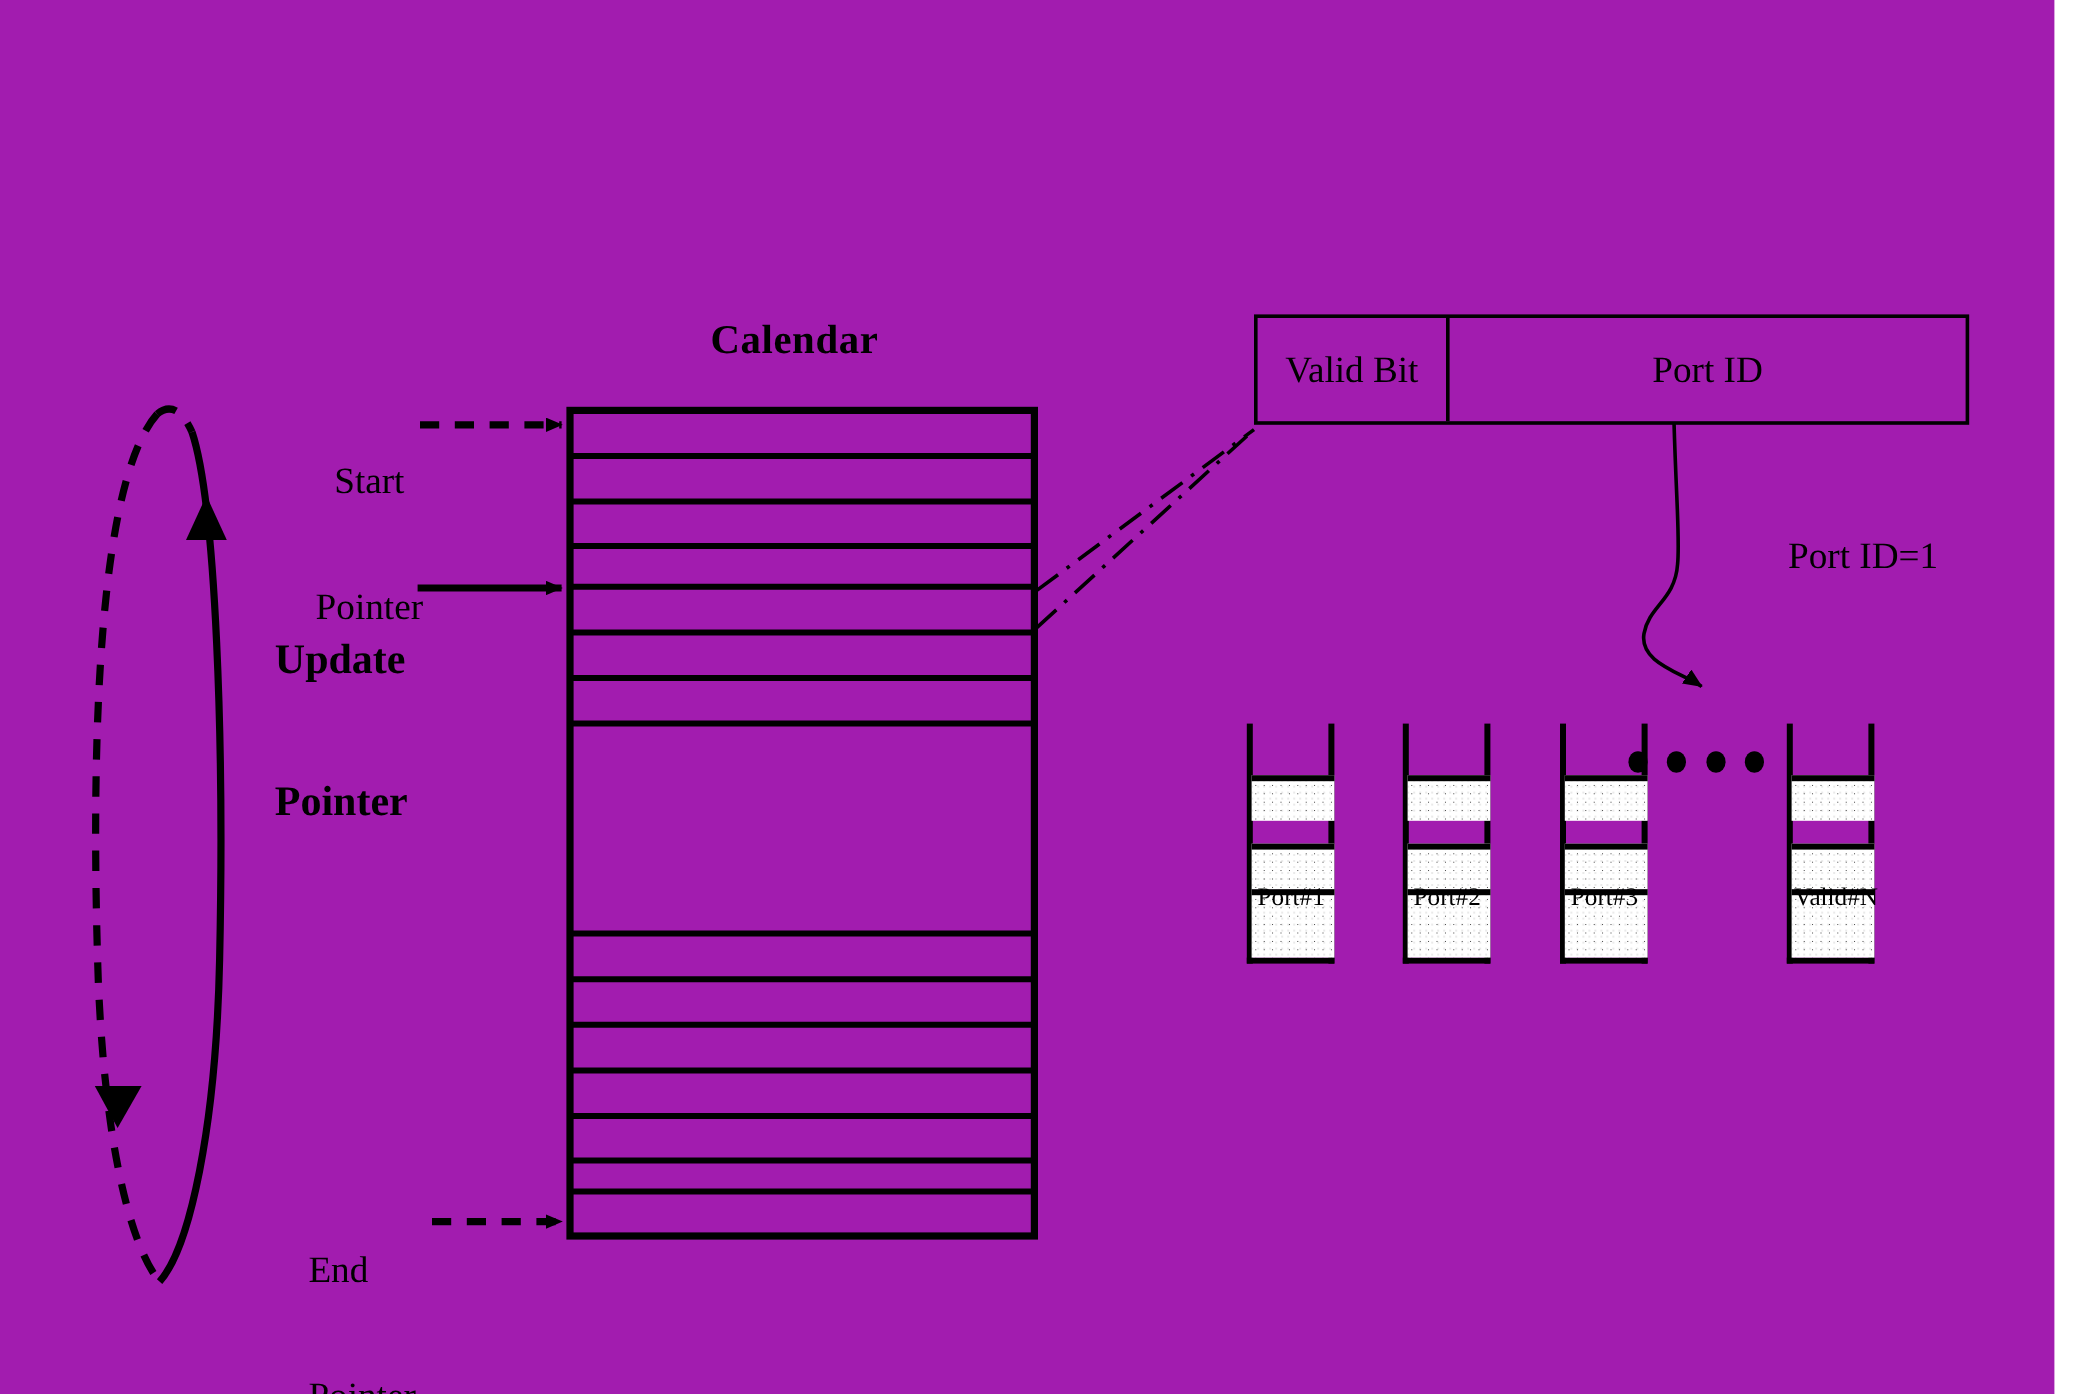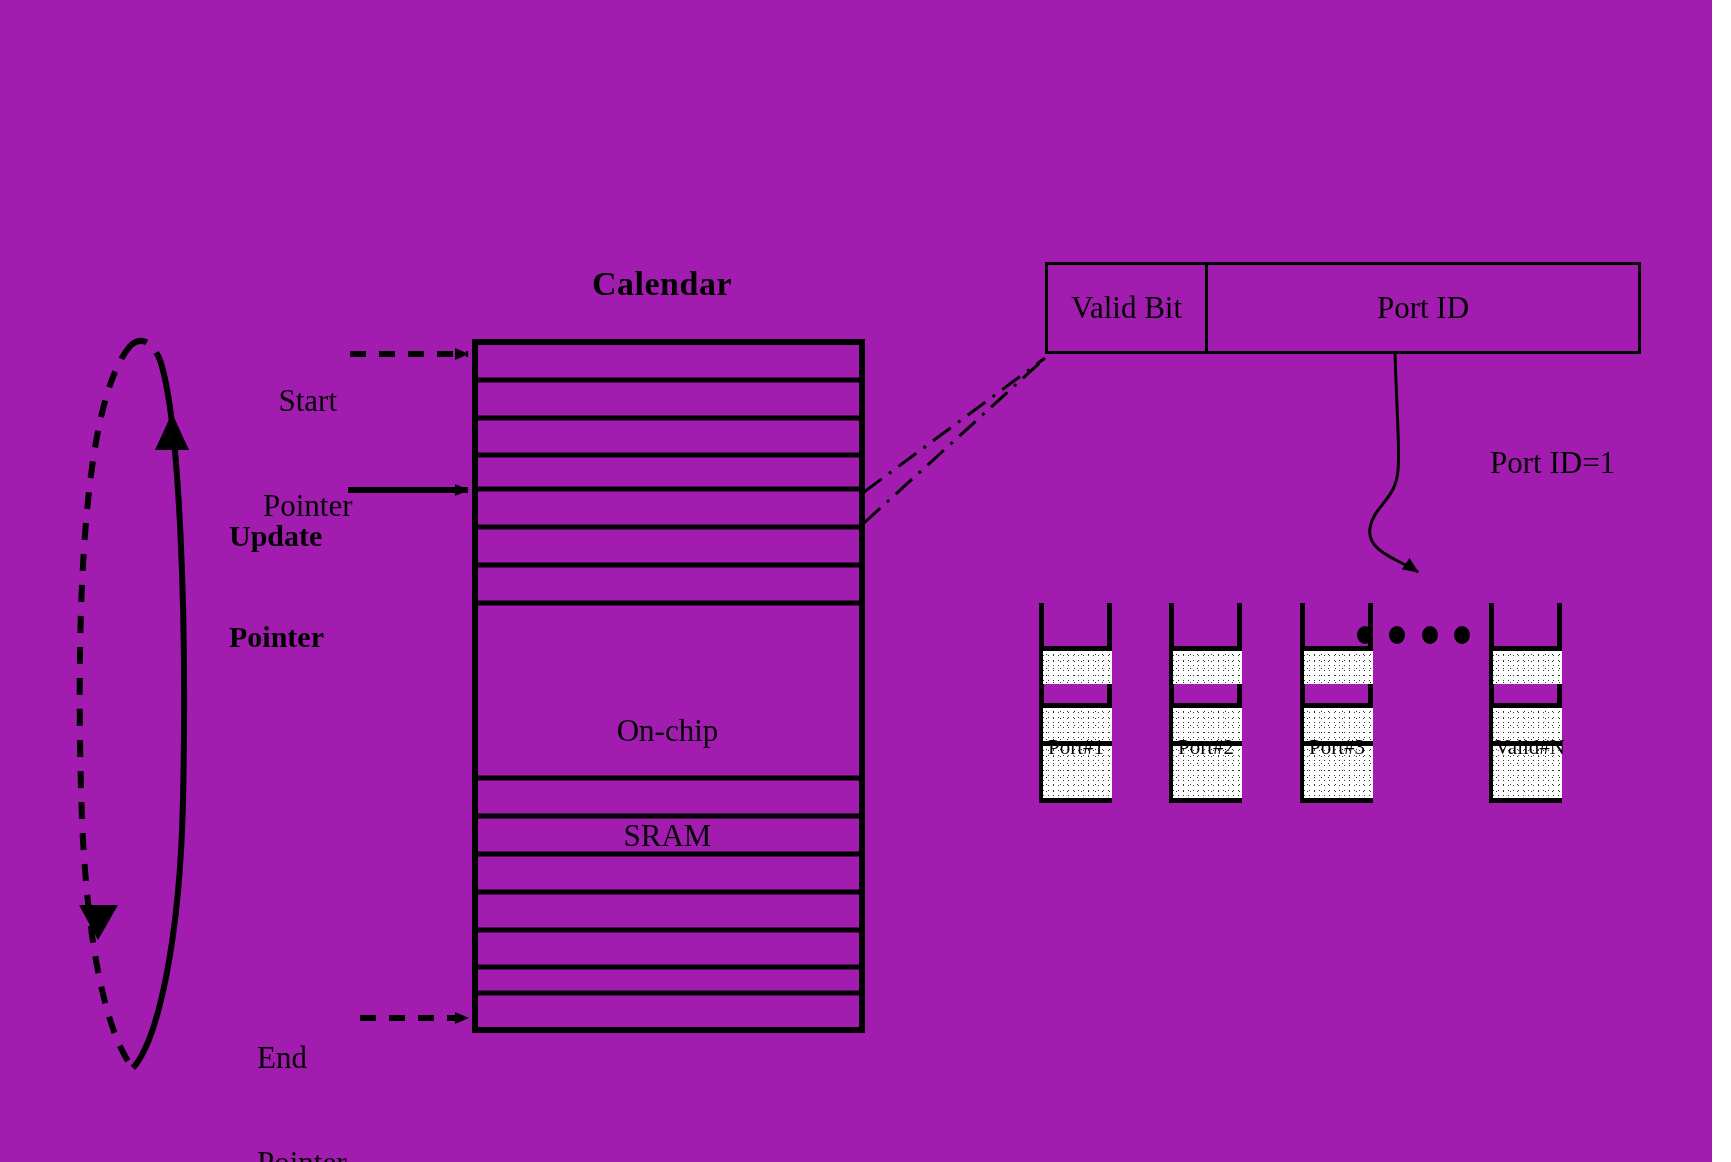--- a/index.html
+++ b/index.html
@@ -35,21 +35,21 @@
 
   
   #calendar-title {
     left: 592px; top: 265px;
     font-size: 34px;
     letter-spacing: 0.5px;
   }
 
   
   #start-pointer-label { left: 263px; top: 315px; font-size: 31px; text-align: center; }
-  #update-pointer-label { left: 229px; top: 452px; font-size: 30px; }
+  #update-pointer-label { left: 229px; top: 452px; font-size: 35px; }
   #end-pointer-label { left: 257px; top: 972px; font-size: 31px; }
 
   
   #sram-label {
     left: 560px; top: 645px;
     width: 215px;
     font-size: 31px;
     text-align: center;
   }
 
@@ -208,24 +208,20 @@
   <div class="lbl serif-bold" id="update-pointer-label">
     <div>Update</div>
     <div>Pointer</div>
   </div>
 
   <div class="lbl serif-reg" id="end-pointer-label">
     <div>End</div>
     <div>Pointer</div>
   </div>
 
-  <div class="lbl serif-reg" id="sram-label">
-    <div>On-chip</div>
-    <div>SRAM</div>
-  </div>
 
   <div id="bitfield-table">
     <div class="cell serif-reg" id="bitfield-cell-valid">Valid Bit</div>
     <div class="cell serif-reg" id="bitfield-cell-portid">Port ID</div>
   </div>
 
   <div class="lbl serif-reg" id="portid-value-label">Port ID=1</div>
 
   <div class="queue" style="left:1039px; top:603px;">
     <div class="slot s1"></div>

